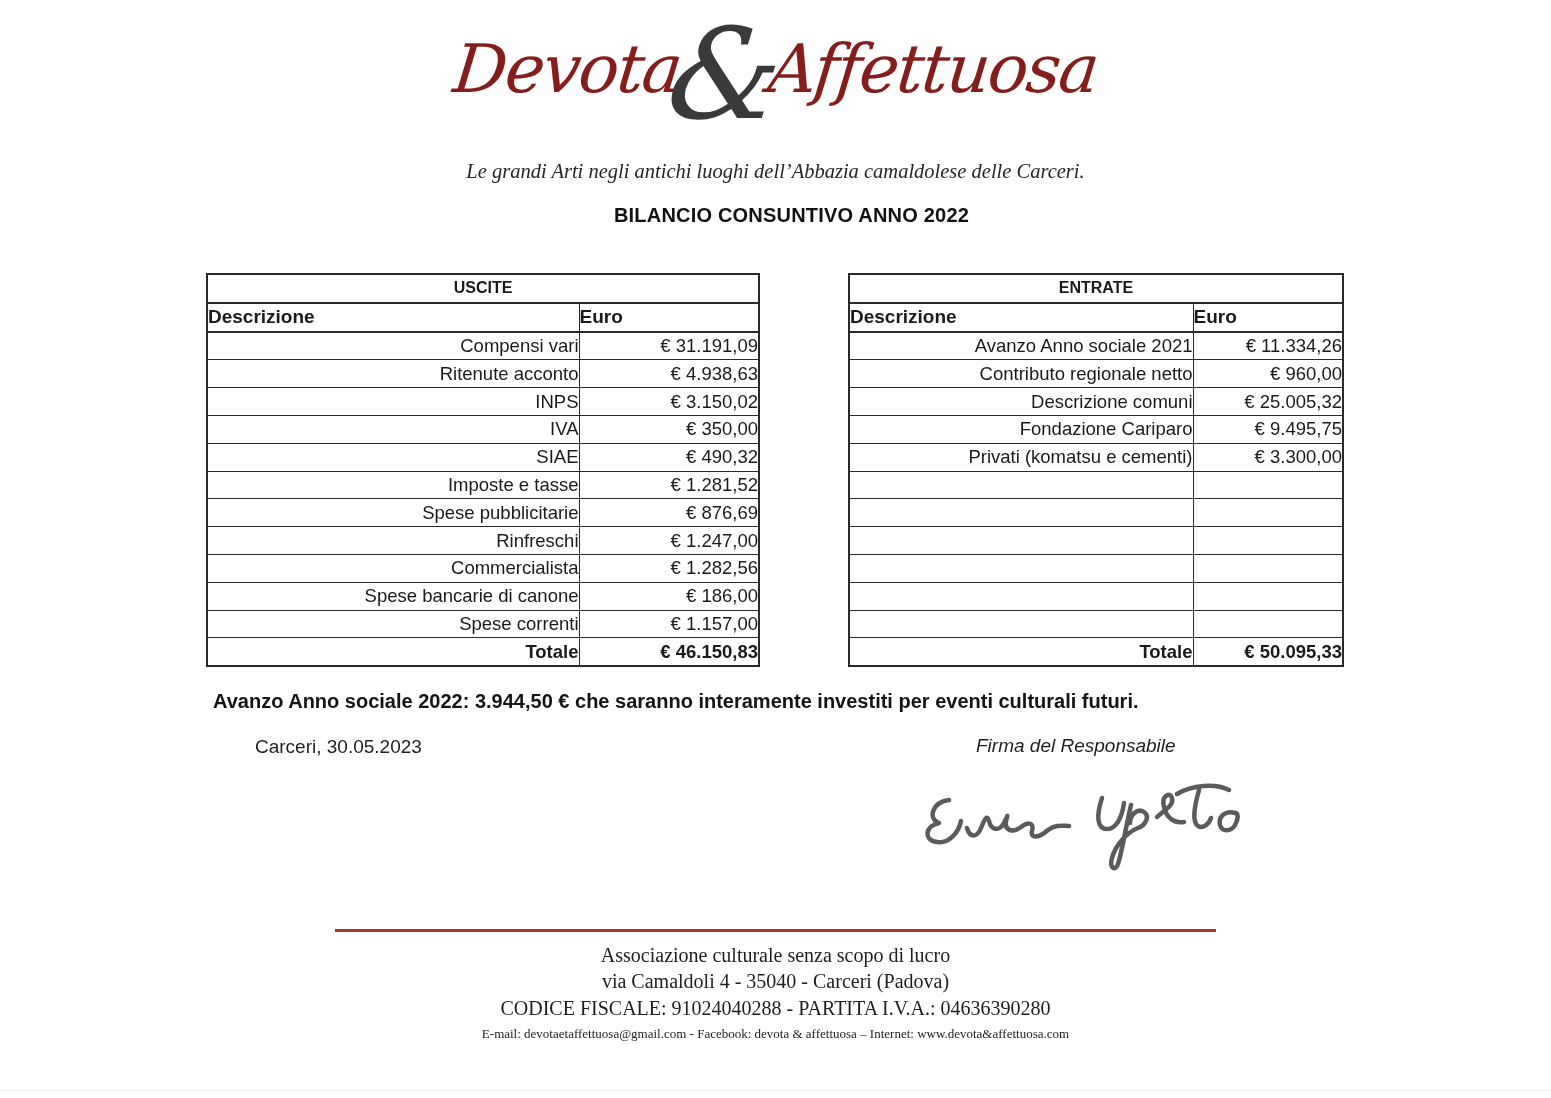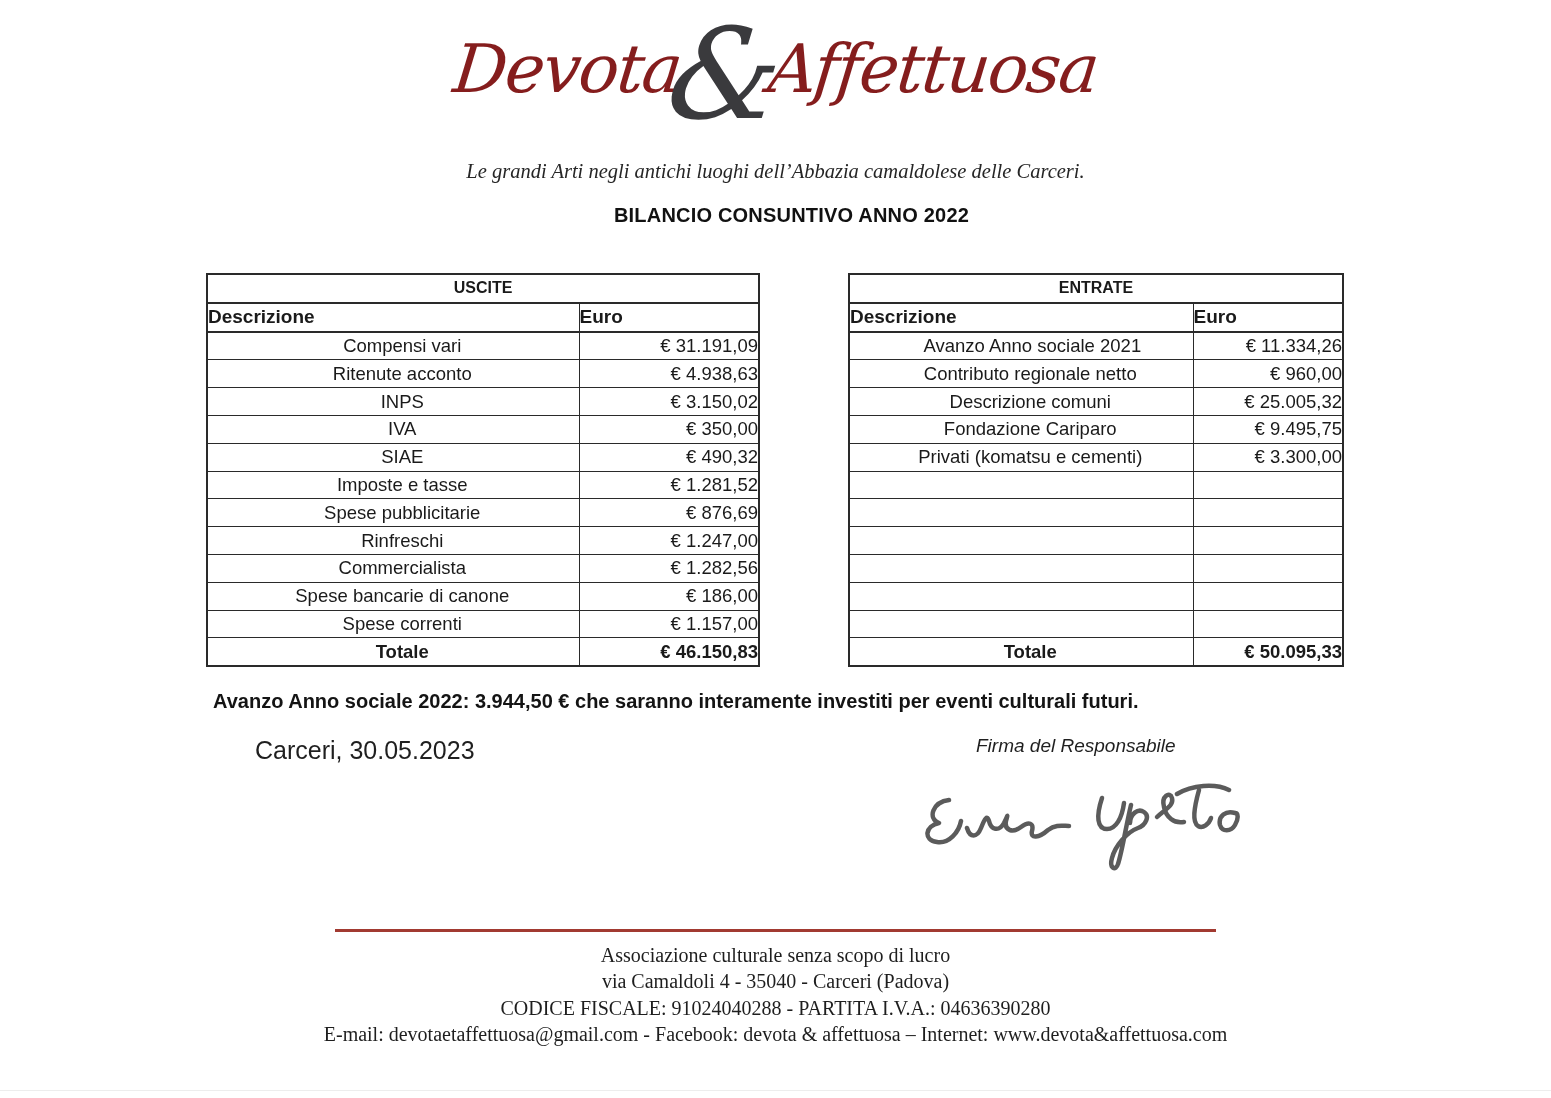--- a/index.html
+++ b/index.html
@@ -80,36 +80,36 @@
     border: 1px solid #2a2a2a;
     height: 26.8px;
     padding: 0;
     overflow: hidden;
     white-space: pre;
     vertical-align: middle;
   }
   .fin-table thead th { border-bottom-width: 2px; }
   .t-title { text-align: center; font-weight: 700; font-size: 16px; }
   .col-h   { text-align: left;  font-weight: 700; font-size: 19px; padding-left: 8px; border-radius: 12px; }
-  .fin-table td.desc { text-align: center;  padding-left: 18px; }
+  .fin-table td.desc { text-align: right;  padding-left: 18px; }
   .fin-table td.amt  { text-align: right; padding-right: 0; }
   .fin-table .total  { font-weight: 700; }
 
   
   .surplus-note {
     position: absolute;
     left: 213px; top: 690px;
     font-weight: 700;
     font-size: 20px;
     color: #141414;
   }
   .place-date {
     position: absolute;
     left: 255px; top: 736px;
-    font-size: 25px;
+    font-size: 19px;
     color: #1f1f1f;
   }
   .sign-label {
     position: absolute;
     left: 976px; top: 735px;
     font-style: italic;
     font-size: 19px;
     color: #1f1f1f;
   }
   .signature {
@@ -127,21 +127,21 @@
   }
   .footer {
     position: absolute;
     top: 942px; left: 0; width: 100%;
     text-align: center;
     font-family: "Liberation Serif", serif;
     font-size: 20px;
     line-height: 26.4px;
     color: #1e1e1e;
   }
-  .footer .f-line4 { font-size: 20px; }
+  .footer .f-line4 { font-size: 13px; }
 
   .bottom-line {
     position: absolute;
     left: 0; top: 1090px;
     width: 100%; height: 1px;
     background: #ededed;
   }
 </style>
 </head>
 <body>

